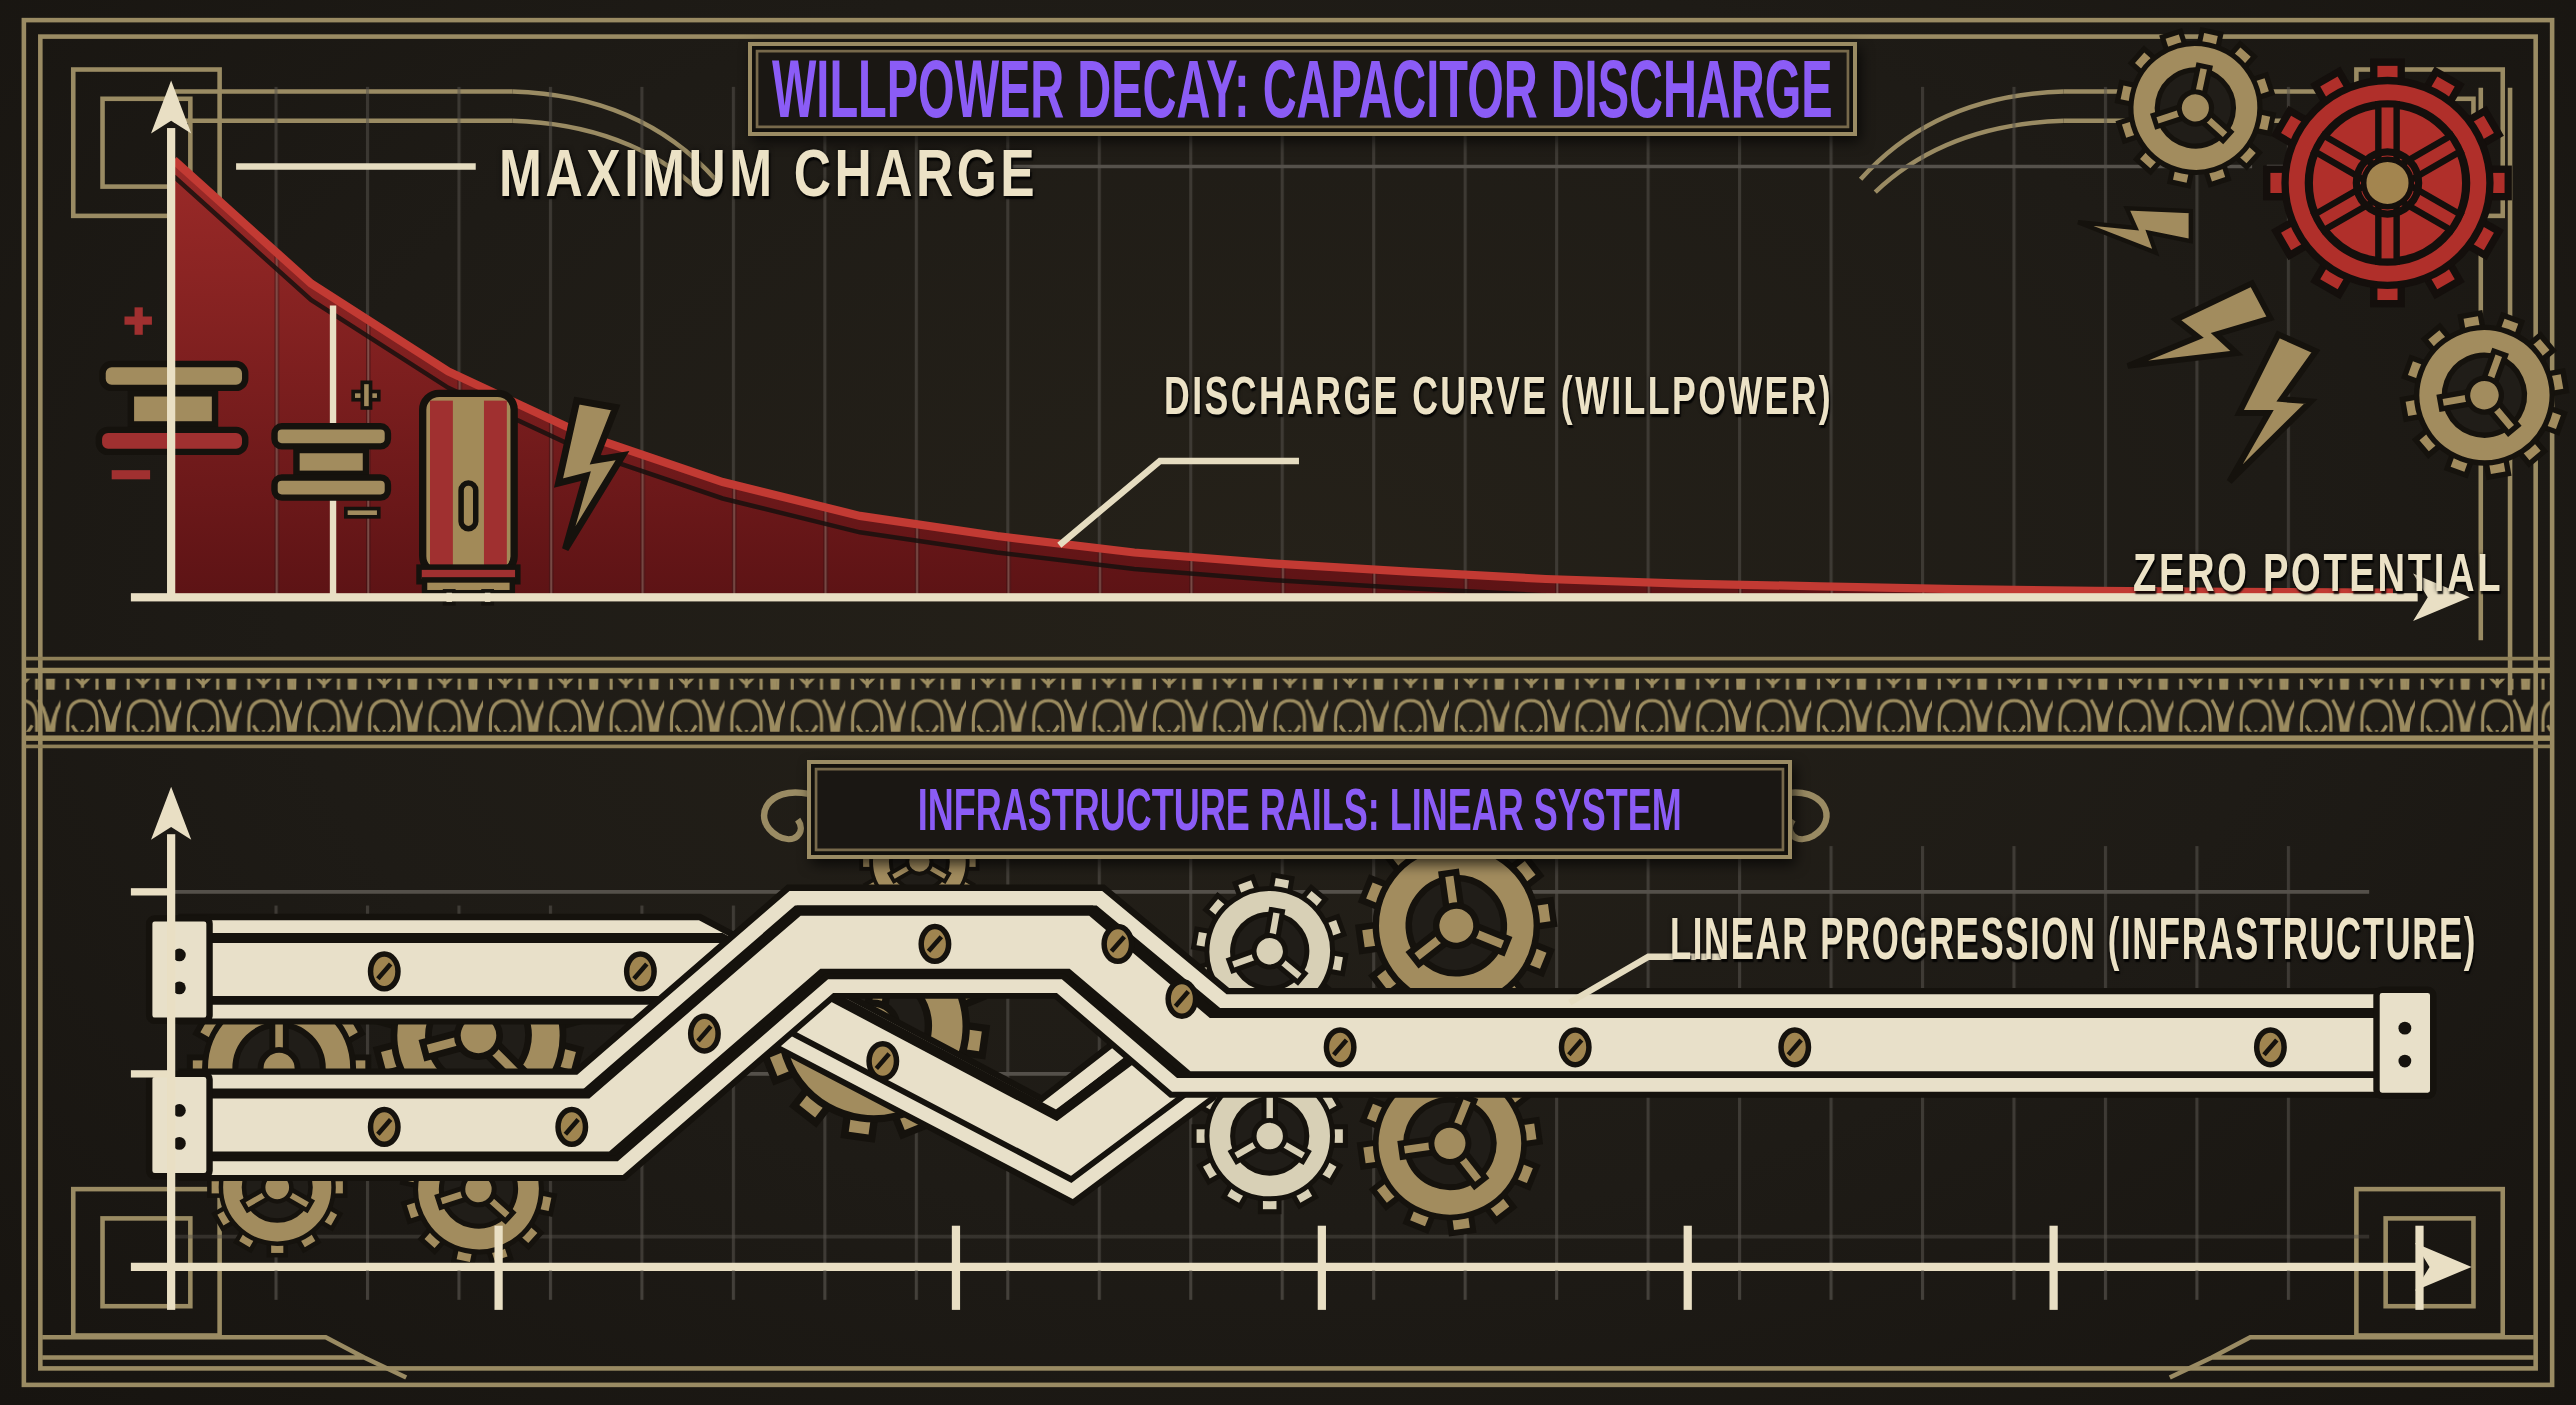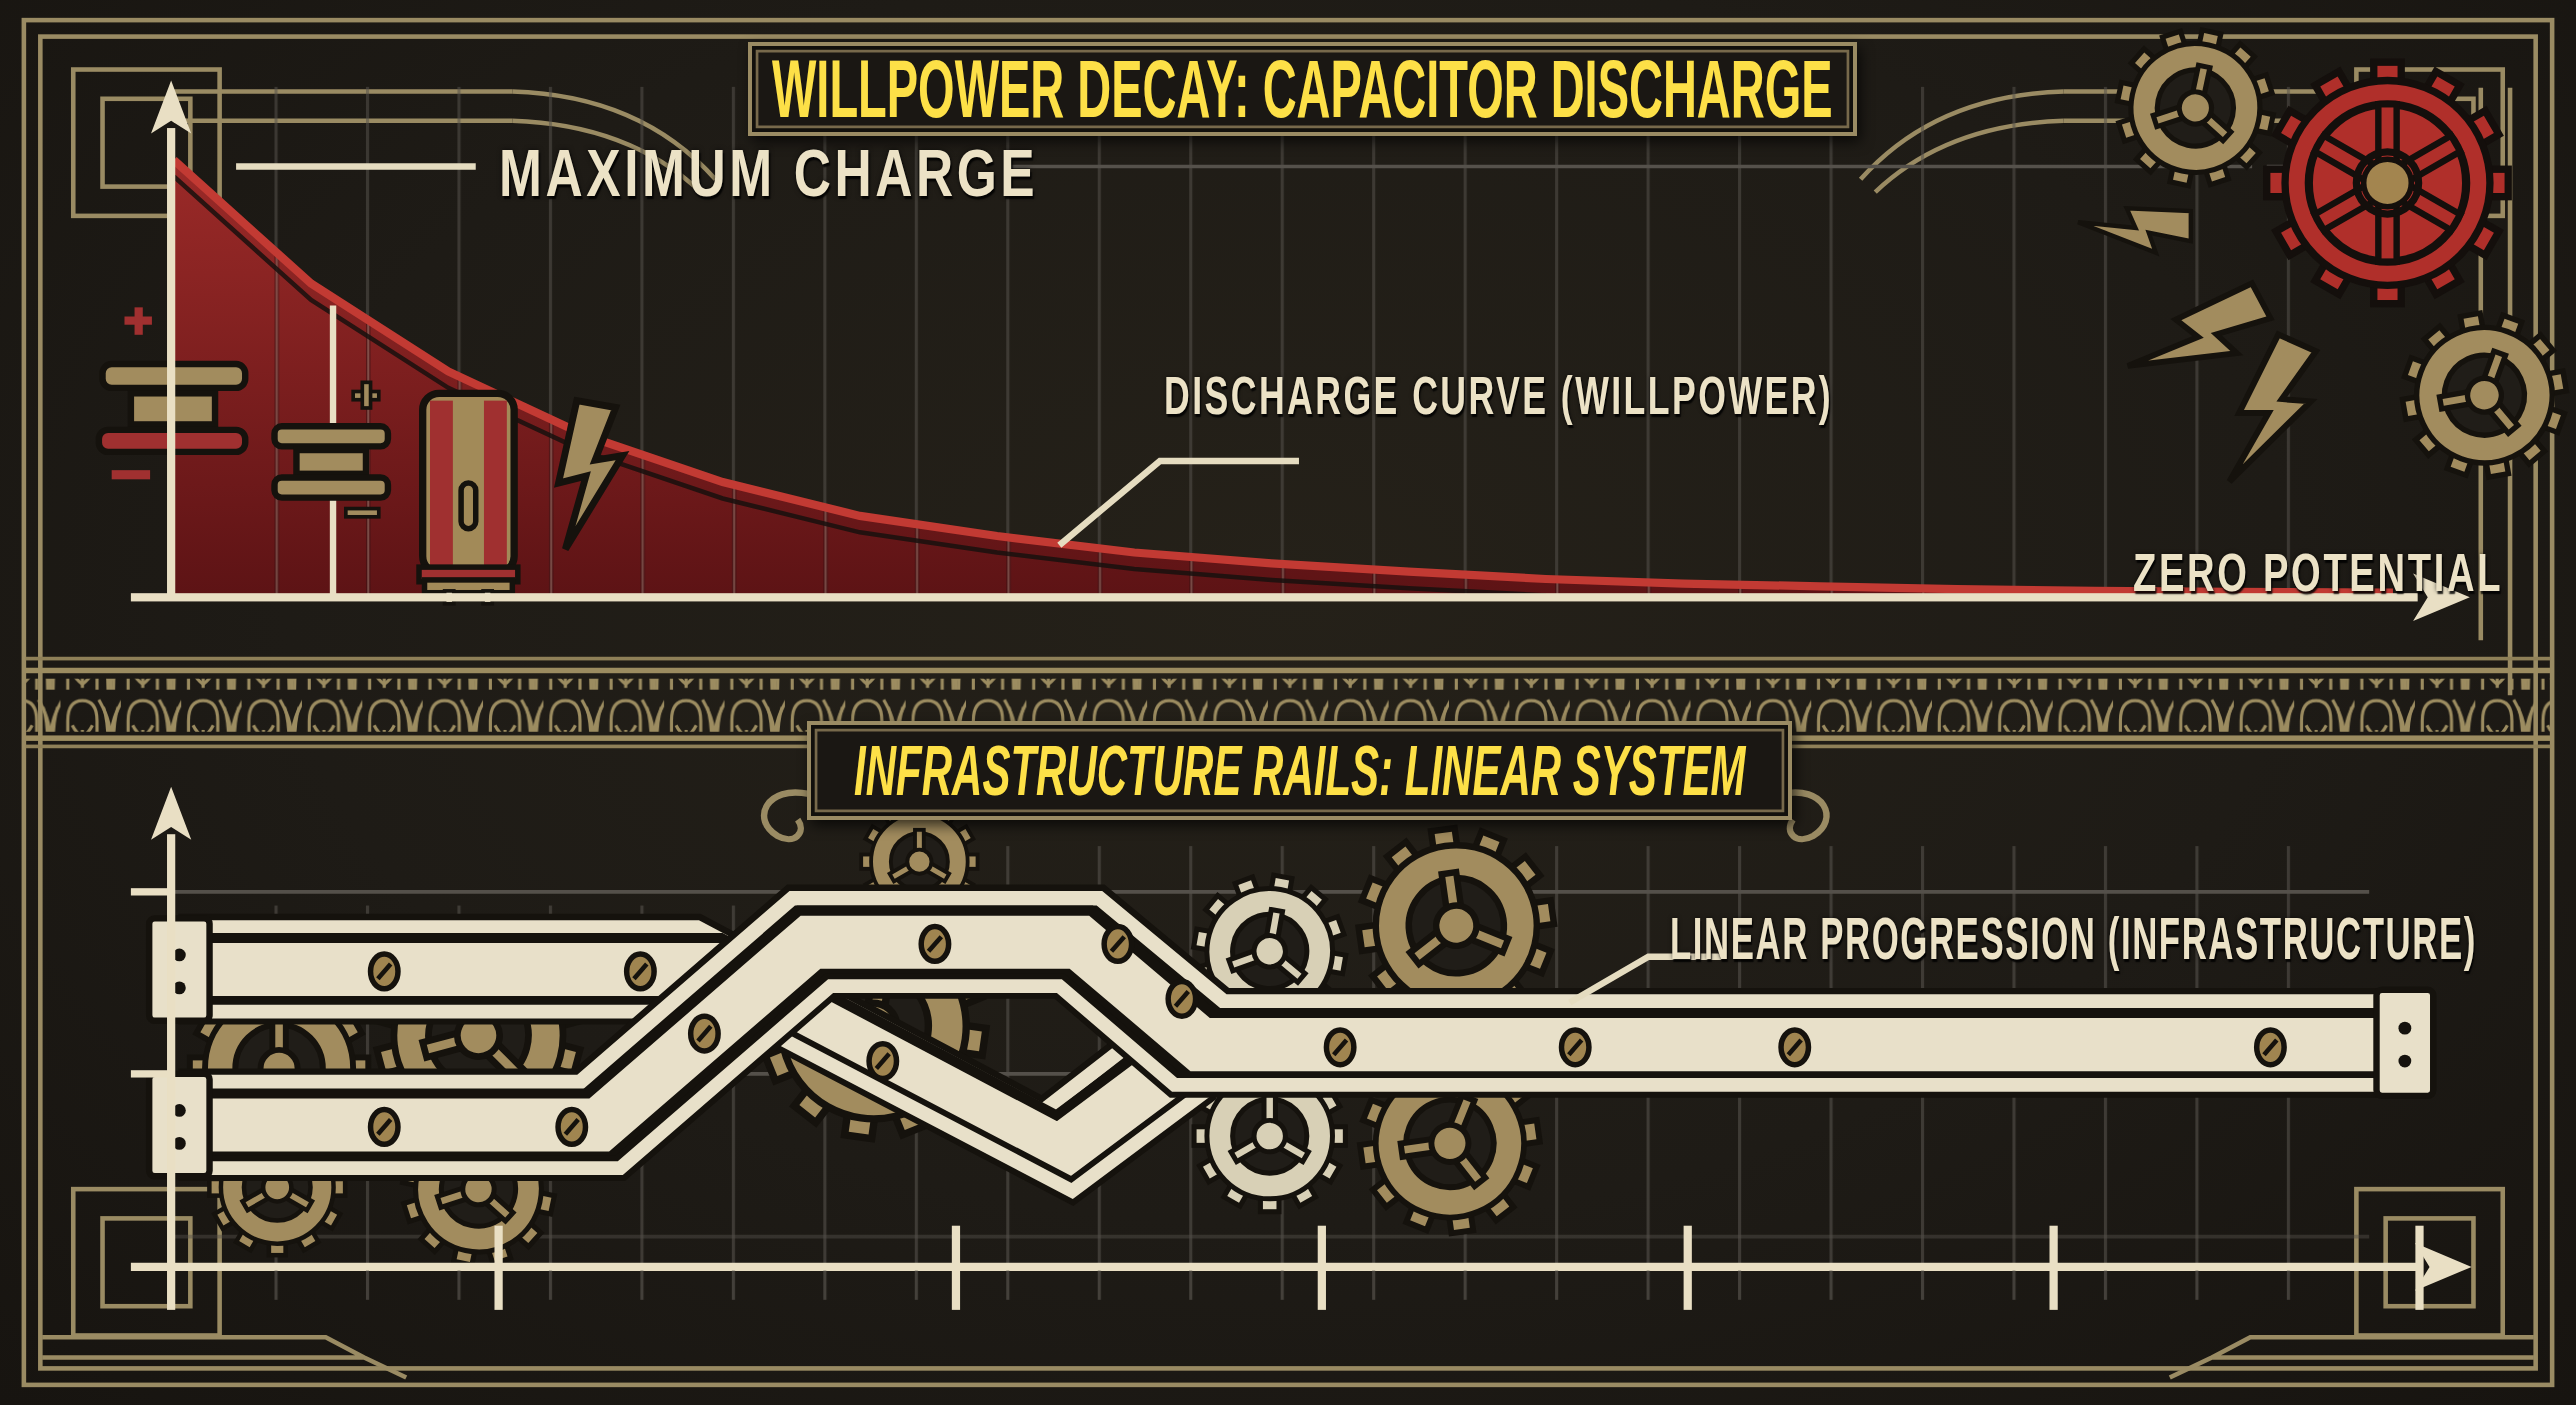--- a/index.html
+++ b/index.html
@@ -15,24 +15,24 @@
     letter-spacing:4.6px;
     text-align:center;
   }
   .cond{display:inline-block;transform-origin:0 50%;}
   .cond-c{display:inline-block;transform-origin:50% 50%;}
   .title-box{
     position:absolute;z-index:3;display:flex;align-items:center;justify-content:center;
     background:#1a1713;
     border:4.6px solid #9a8b63;
     box-shadow:inset 0 0 0 3.7px #12100c, inset 0 0 0 6.4px #77694b, 3.7px 5.5px 12.8px rgba(0,0,0,.7);
-    color:#fde047;font-weight:700;white-space:nowrap;
+    color:#8b5cf6;font-weight:700;white-space:nowrap;
   }
   #top-title{left:748px;top:42px;width:1101px;height:86px;font-size:81px;}
-  #bottom-title{left:807px;top:721px;width:977px;height:91px;font-size:70px;font-style:italic;}
+  #bottom-title{left:807px;top:760px;width:977px;height:91px;font-size:60px;}
   #max-charge-label{left:499px;top:135px;font-size:66px;}
   #discharge-label{left:1164px;top:364px;font-size:54px;letter-spacing:3.7px;}
   #zero-label{left:2133px;top:542px;font-size:53px;letter-spacing:3.7px;}
   #linear-label{left:1670px;top:904px;font-size:60px;letter-spacing:2.7px;}
 </style>
 </head>
 <body>
 
 <div id="stage">
 

